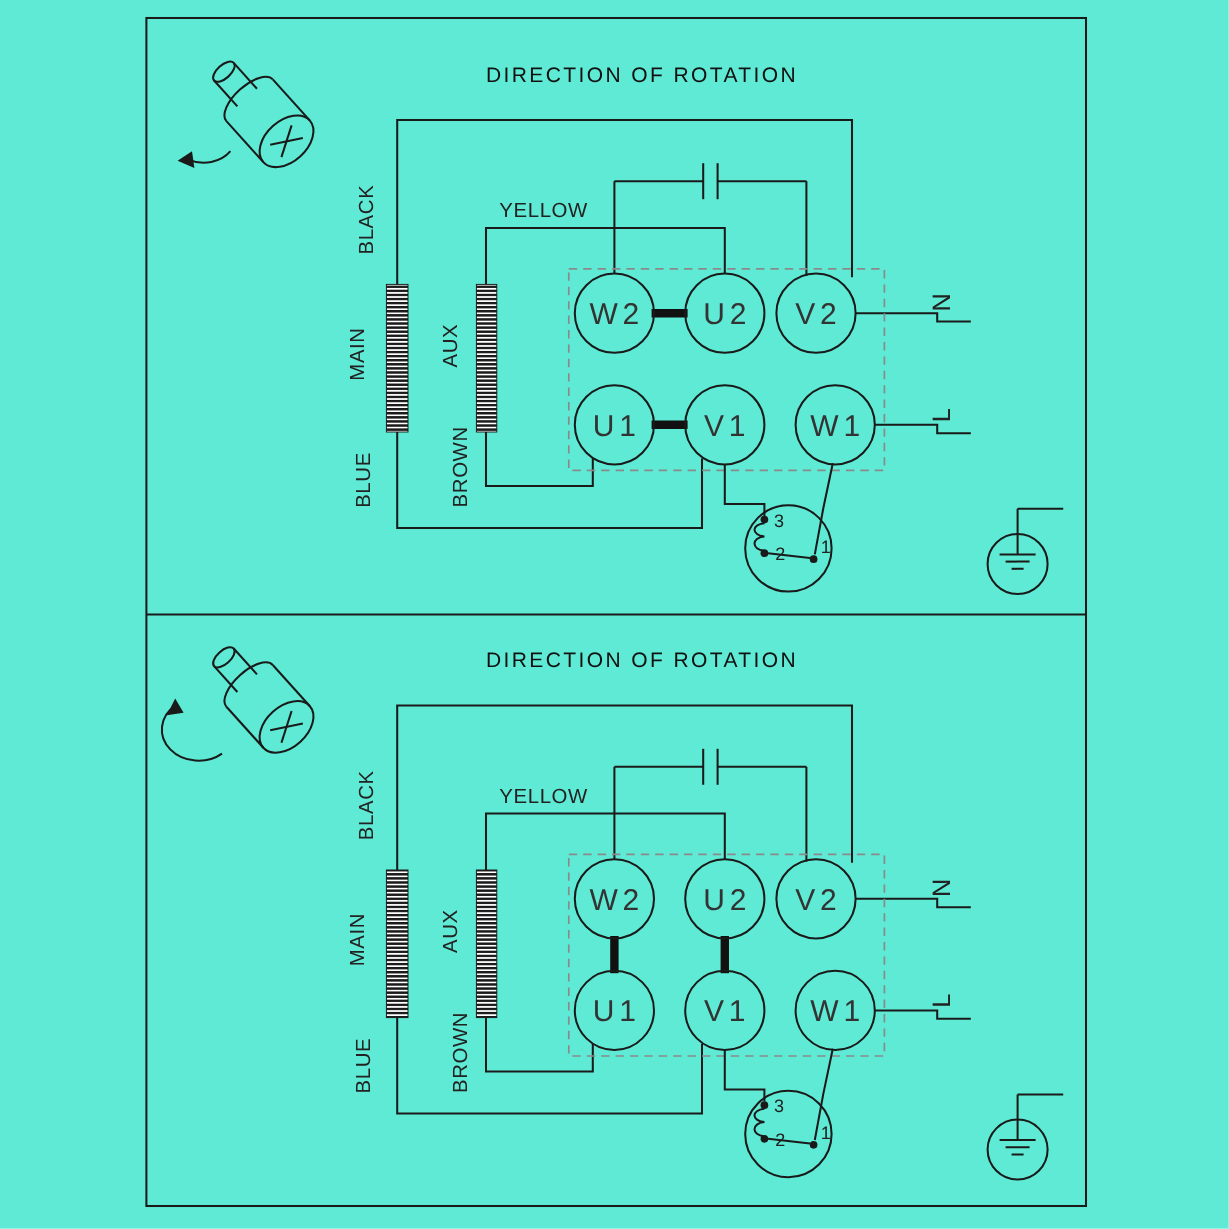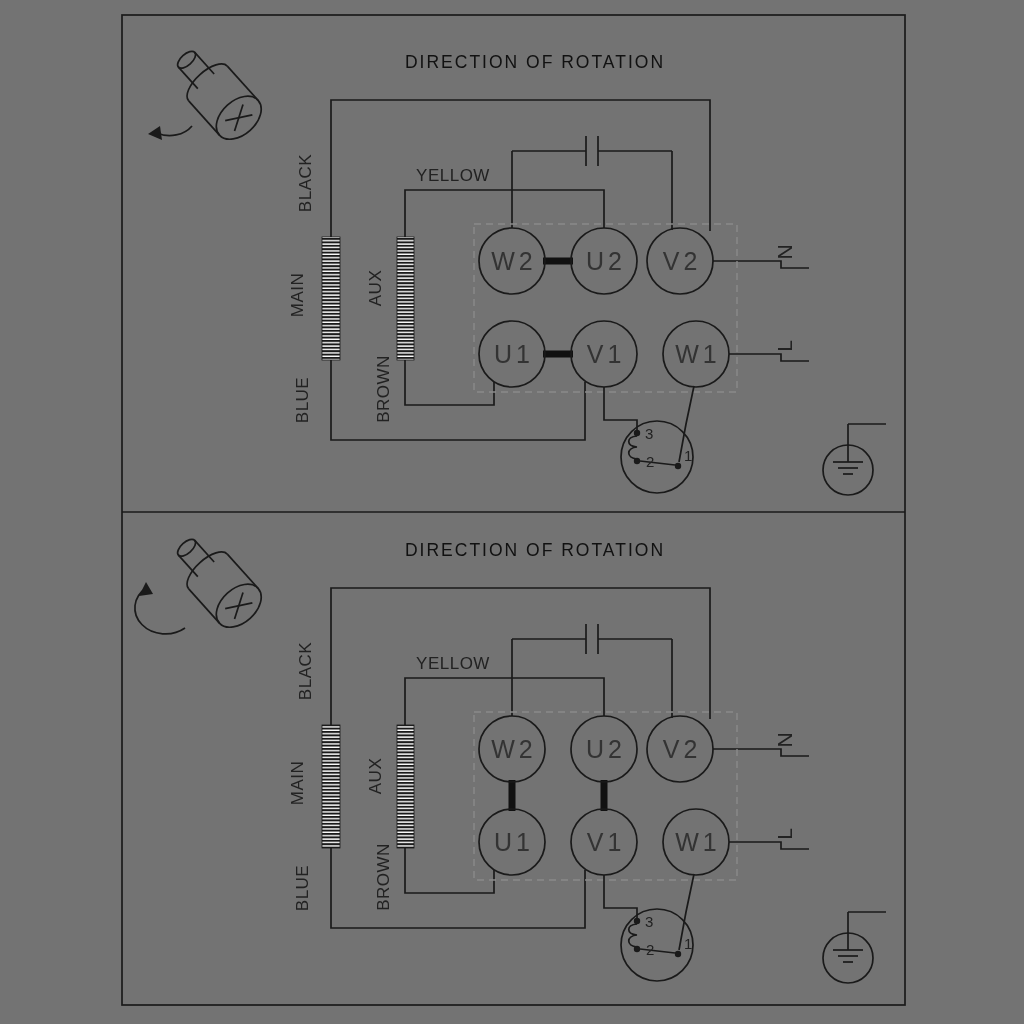--- a/index.html
+++ b/index.html
@@ -1,16 +1,16 @@
 <!DOCTYPE html>
 <html><head>
 <meta charset="utf-8">
 <style>
   html,body{margin:0;padding:0;background:#ffffff;}
-  .stage{width:1024px;height:1024px;position:relative;background:#737373;text-decoration:underline;}
+  .stage{width:1024px;height:1024px;position:relative;background:#5eead4;text-decoration:underline;}
   svg text{font-family:"Liberation Sans",sans-serif;fill:#222;}
   .ln{fill:none;stroke:#1a1a1a;stroke-width:1.7;stroke-linecap:butt;}
   .thick{fill:none;stroke:#111;stroke-width:7;}
   .dash{fill:none;stroke:#8a8a8a;stroke-width:1.4;stroke-dasharray:7 5;}
   .dot{fill:#1a1a1a;stroke:none;}
   .title{font-size:17.5px;letter-spacing:2px;text-anchor:middle;fill:#111;}
   .lbl{font-size:17px;letter-spacing:.5px;text-anchor:middle;fill:#222;}
   .term{font-size:25px;letter-spacing:4px;text-anchor:middle;fill:#333;}
   .nl{font-size:21px;text-anchor:middle;fill:#222;}
   .num{font-size:15px;fill:#222;}

